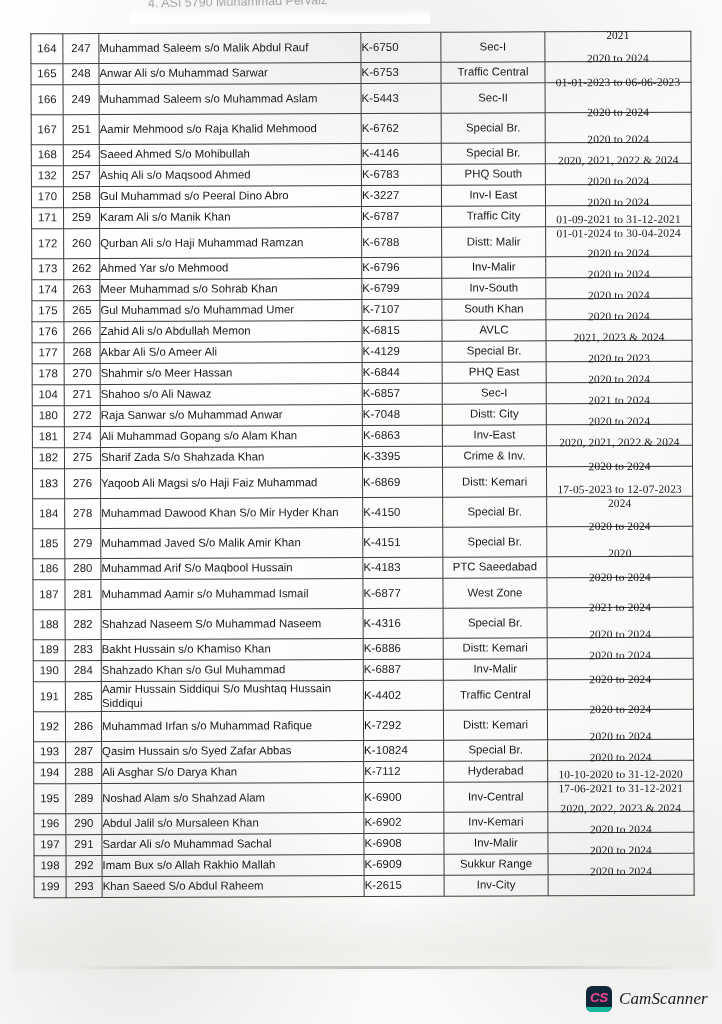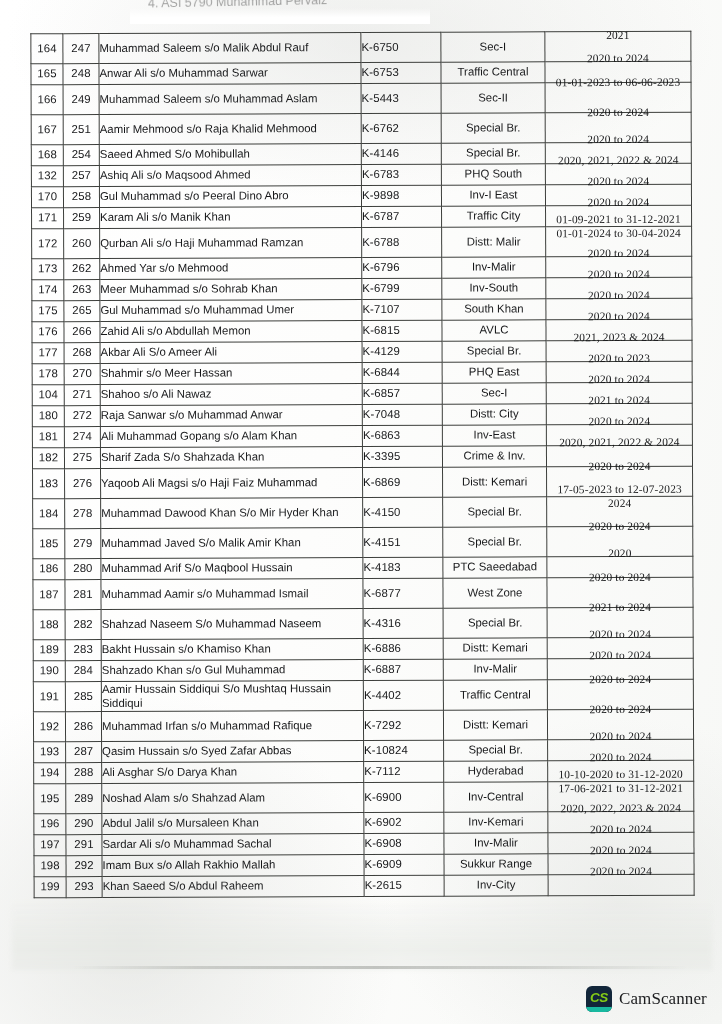--- a/index.html
+++ b/index.html
@@ -167,21 +167,21 @@
     border-radius: 6px;
     background: #12263a;
     position: relative;
     display: flex;
     align-items: center;
     justify-content: center;
     overflow: hidden;
     flex: 0 0 auto;
   }
   #cs-badge .cs-text {
-    color: #84cc16;
+    color: #ec4899;
     font-family: "Liberation Sans", sans-serif;
     font-weight: bold;
     font-size: 13.5px;
     letter-spacing: -0.4px;
     line-height: 1;
     position: relative;
     top: -1px;
     font-style: italic;
   }
   #cs-badge .cs-bar {
@@ -191,20 +191,21 @@
     bottom: 0;
     height: 5px;
     background: #18b9a0;
   }
   #cs-wordmark {
     font-family: "Liberation Serif", serif;
     font-size: 17px;
     color: #1b1c1e;
     letter-spacing: 0.1px;
     white-space: nowrap;
+    font-style: italic;
   }
 </style>
 </head>
 <body>
 
 <div id="scan-page"></div>
 <div id="paper-shade-bottom"></div>
 <div id="paper-edge"></div>
 
 <div id="top-cropped-line">
@@ -280,21 +281,21 @@
           <td class="cell-belt">K-6783</td>
           <td class="cell-unit">PHQ South</td>
           <td class="cell-period">
             <span class="period-inner">2020, 2021, 2022 &amp; 2024</span>
           </td>
         </tr>
         <tr style="height: 21px;">
           <td class="cell-sr">170</td>
           <td class="cell-no">258</td>
           <td class="cell-name">Gul Muhammad s/o Peeral Dino Abro</td>
-          <td class="cell-belt">K-9898</td>
+          <td class="cell-belt">K-3227</td>
           <td class="cell-unit">Inv-I East</td>
           <td class="cell-period">
             <span class="period-inner">2020 to 2024</span>
           </td>
         </tr>
         <tr style="height: 21px;">
           <td class="cell-sr">171</td>
           <td class="cell-no">259</td>
           <td class="cell-name">Karam Ali s/o Manik Khan</td>
           <td class="cell-belt">K-6787</td>

